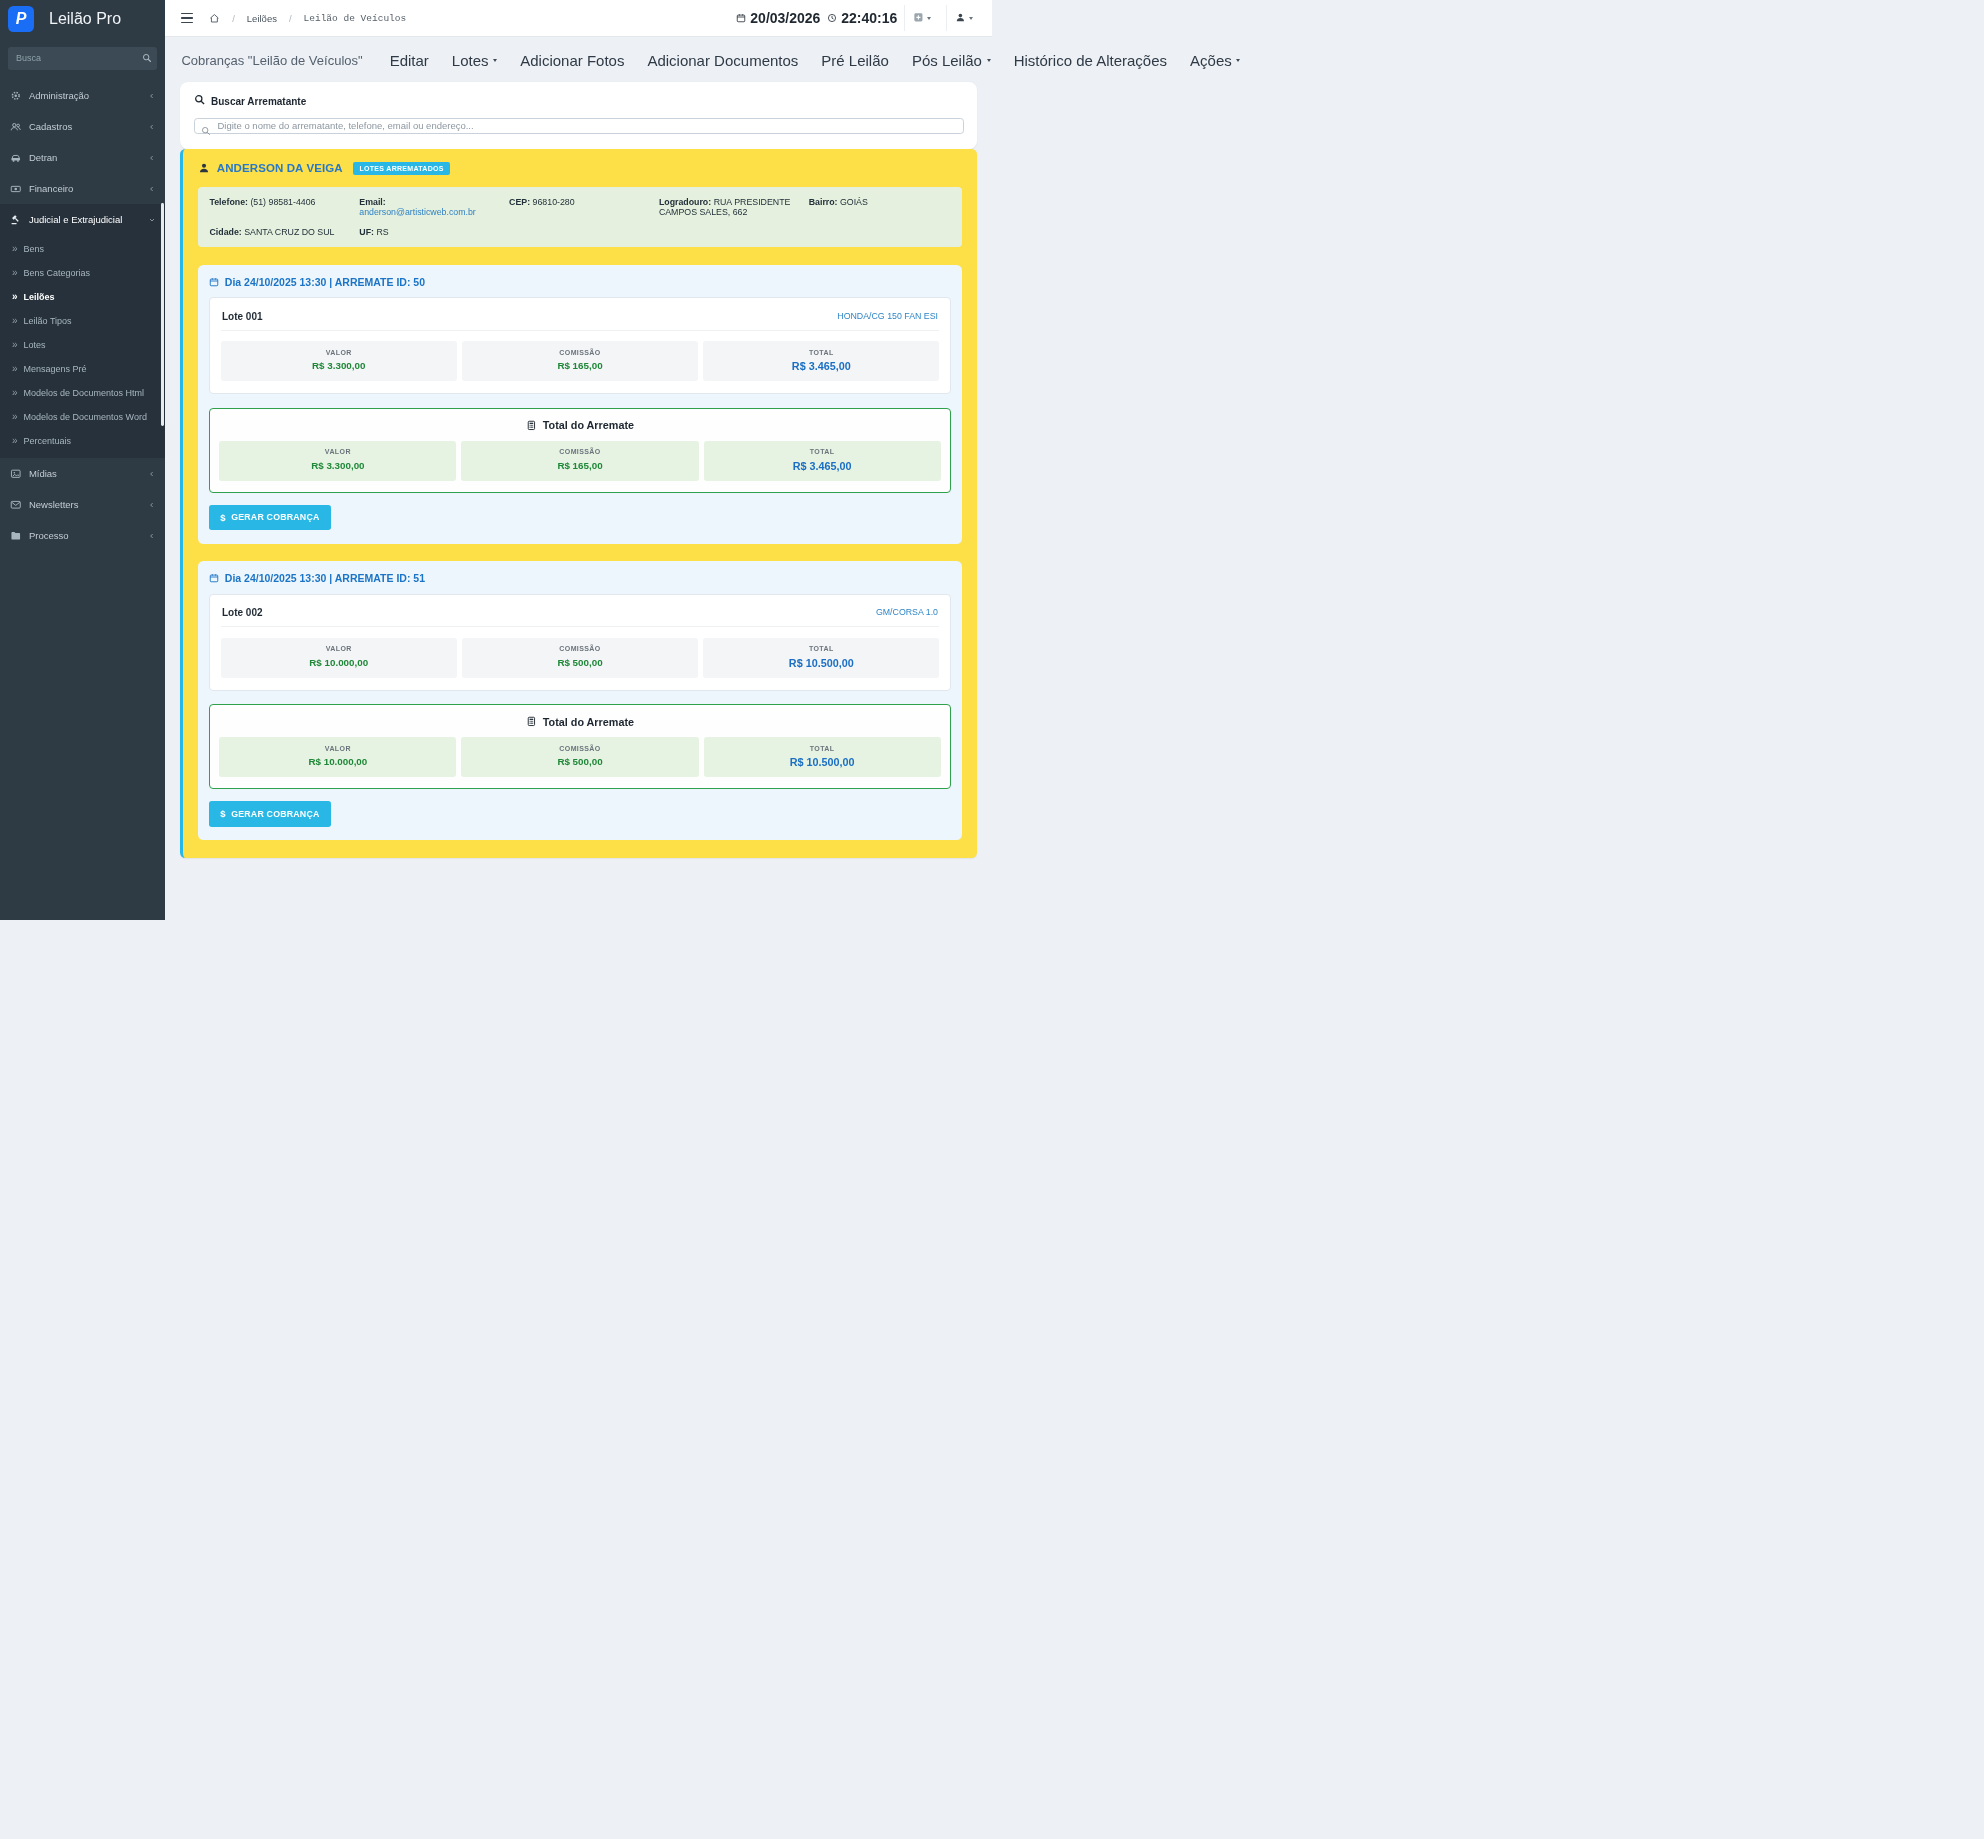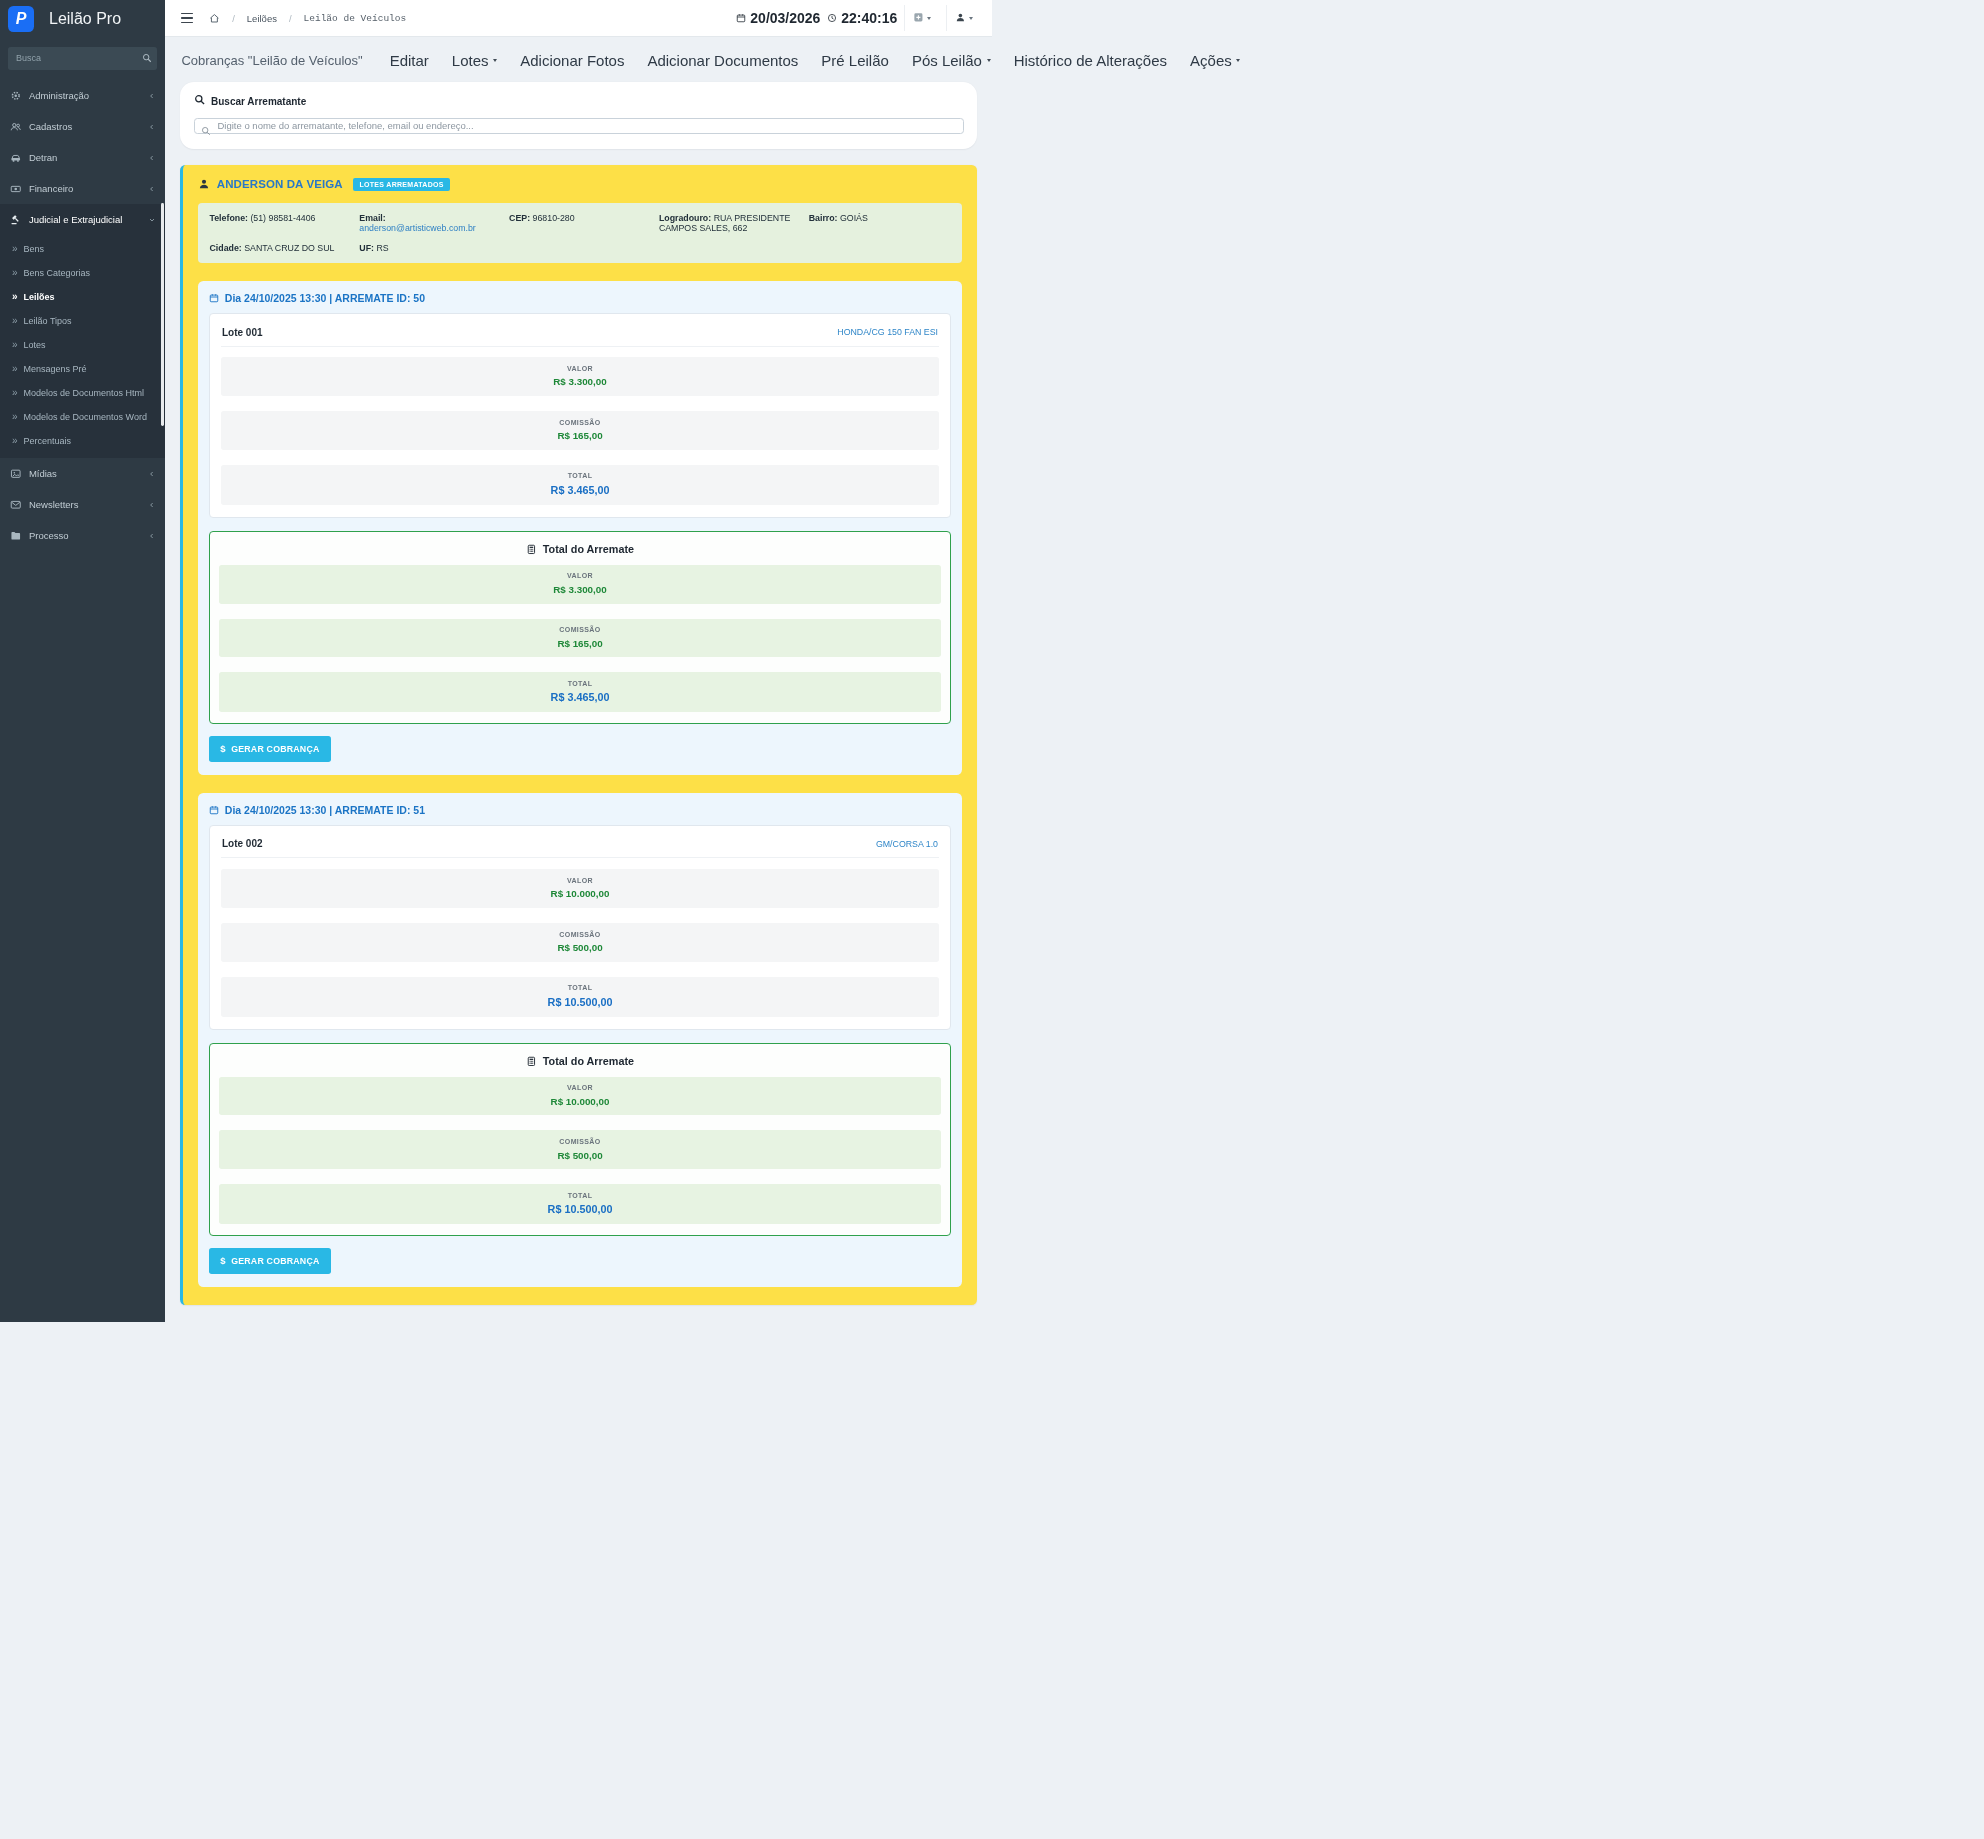--- a/index.html
+++ b/index.html
@@ -50,21 +50,21 @@
   .content { padding:10.8px 15px 17.6px; flex:1; }
 
   
   .page-toolbar { display:flex; align-items:center; margin:4px 1.4px 13.5px; }
   .page-title { font-size:13px; color:#55616e; font-weight:400; margin-right:27px; white-space:nowrap; }
   .menu-link { background:none; border:none; font-family:inherit; font-size:15px; color:#2f3a46; cursor:pointer; margin-right:23px; display:flex; align-items:center; gap:4.7px; white-space:nowrap; }
   .menu-link .caret { border-top-color:#424c56; }
   .actions-btn { margin-left:auto; margin-right:2.7px; }
 
   
-  .search-card { background:#fff; border-radius:14px; padding:12px 13.5px 15px; box-shadow:0 0.7px 1.4px rgba(30,40,50,.06); margin-bottom:16px; }
+  .search-card { background:#fff; border-radius:8px; padding:12px 13.5px 15px; box-shadow:0 0.7px 1.4px rgba(30,40,50,.06); margin-bottom:0; }
   .search-card-title { display:flex; align-items:center; gap:6px; font-weight:bold; font-size:10px; color:#1d2630; }
   .search-input-wrap { position:relative; margin-top:10px; }
   .search-input-wrap .in-icon { position:absolute; left:7.4px; top:8px; color:#8b959e; }
   .search-input-wrap input { width:100%; height:16px; border:0.7px solid #c9d2da; border-radius:3.4px; padding:0 9.5px 0 23px;
                              font-size:9.5px; color:#333; outline:none; font-family:inherit; background:#fff; }
   .search-input-wrap input::placeholder { color:#8d97a1; }
 
   
   .bidder-card { background:#fde047; border-left:3.4px solid #29b8e5; border-radius:5.4px; padding:13.5px 15px 17.6px; box-shadow:0 0.7px 1.4px rgba(30,40,50,.06); }
   .bidder-head { display:flex; align-items:center; gap:6.8px; }
@@ -80,21 +80,21 @@
   
   .arremate-section { margin-top:17.6px; background:#edf6fd; border-radius:5.4px; padding:10.8px 10.8px 13.5px; }
   .section-heading { display:flex; align-items:center; gap:6px; color:#1b74c5; font-weight:bold; font-size:10.5px; margin-bottom:9.5px; }
   .section-heading .cal { display:flex; color:#1b74c5; }
 
   .lote-card { background:#fff; border:0.7px solid #e0e7ee; border-radius:4px; padding:9.5px 10.8px 12px; }
   .lote-head { display:flex; align-items:center; justify-content:space-between; border-bottom:0.7px solid #eef1f4; padding:2.7px 1.4px 8px; margin-bottom:10.8px; }
   .lote-label { font-weight:bold; font-size:10px; color:#1f2933; }
   .vehicle-link { color:#2f86c8; font-size:8.8px; cursor:pointer; text-decoration:none; }
 
-  .stats-row { display:grid; grid-template-columns:repeat(1,1fr); gap:15px; }
+  .stats-row { display:grid; grid-template-columns:repeat(3,1fr); gap:5px; }
   .stat { background:#f4f5f6; border-radius:2.7px; padding:7.4px 6.8px 8.8px; text-align:center; }
   .stat-label { font-size:7px; font-weight:bold; letter-spacing:0.4px; color:#6a737c; }
   .stat-value { margin-top:4.7px; font-weight:bold; font-size:9.8px; }
   .stat-value.green { color:#1e8838; }
   .stat-value.blue { color:#1a6fc4; font-size:10.8px; }
   .total-box .stat { background:#e7f3e2; }
 
   .total-box { margin-top:13.5px; border:1.4px solid #2fa14c; border-radius:4px; background:#fdfefd; padding:8px 9.5px 10.8px; }
   .total-title { display:flex; align-items:center; justify-content:center; gap:6px; font-weight:bold; font-size:10.8px; color:#1d2630; margin:2.7px 0 9.5px; }
   .total-title .calc { display:flex; color:#2a333c; }

